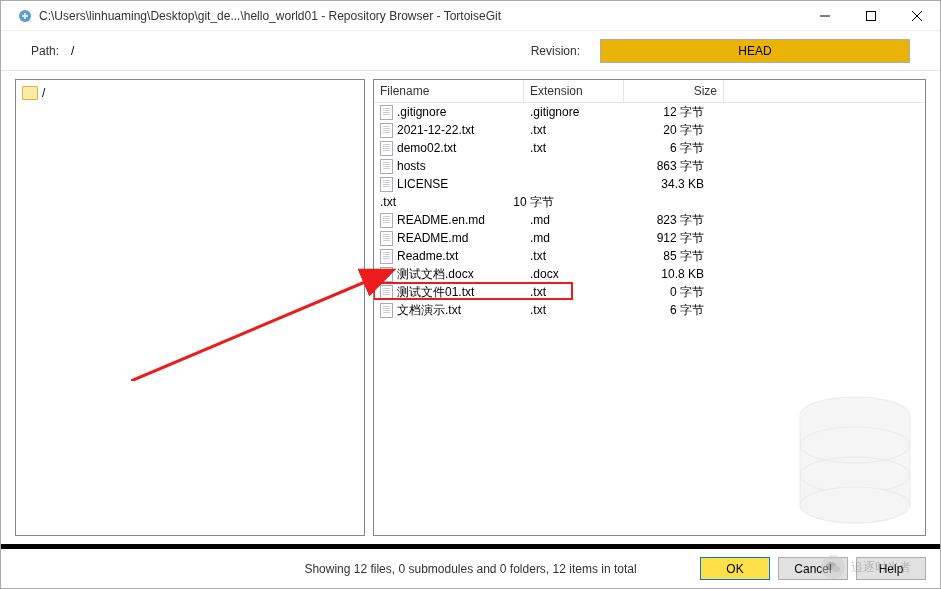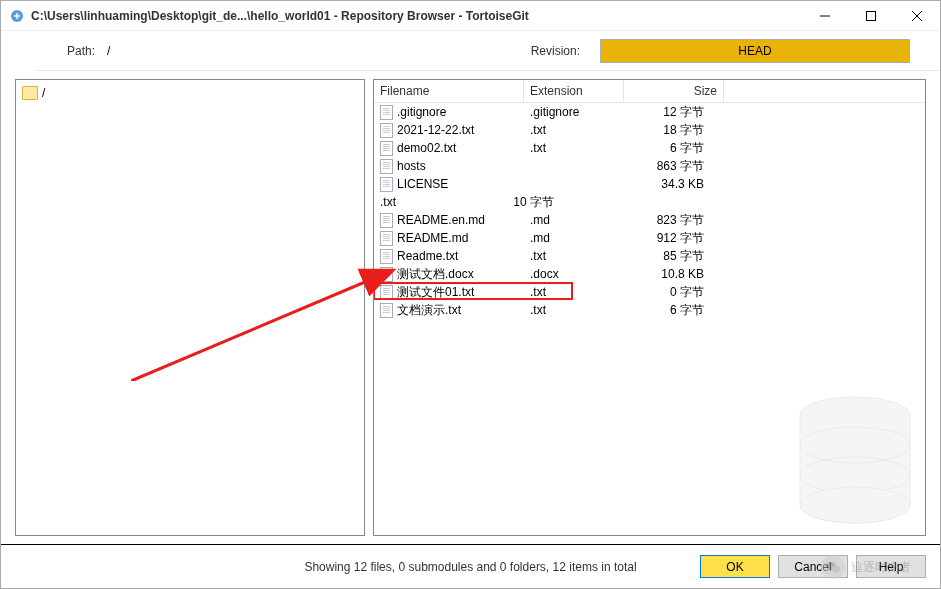--- a/index.html
+++ b/index.html
@@ -1,24 +1,24 @@
 <!DOCTYPE html>
 <html><head>
   <meta charset="utf-8">
   <style>
     * { margin: 0; padding: 0; box-sizing: border-box; font-family: "Segoe UI", Tahoma, sans-serif; font-size: 12px; }
     body { background: #fff; }
     .window { width: 941px; height: 589px; border: 1px solid #aaa; display: flex; flex-direction: column; background: #fff; }
-    .titlebar { height: 30px; display: flex; align-items: center; justify-content: space-between; padding: 0 0 0 8px; border-bottom: 1px solid #eee; font-weight: bold; }
+    .titlebar { height: 30px; display: flex; align-items: center; justify-content: space-between; padding: 0 0 0 16px; border-bottom: 1px solid #eee; }
     .titlebar-left { display: flex; align-items: center; gap: 6px; }
     .title-icon { width: 16px; height: 16px; display: inline-block; }
     .title-text { font-size: 12px; color: #333; }
     .win-controls { display: flex; }
     .win-btn { width: 46px; height: 30px; display: flex; align-items: center; justify-content: center; cursor: pointer; }
-    .toolbar { height: 40px; display: flex; align-items: center; padding: 0 30px; gap: 12px; border-bottom: 1px solid #e5e5e5; margin-left: 36px; }
+    .toolbar { height: 40px; display: flex; align-items: center; padding: 0 30px; gap: 12px; border-bottom: 1px solid #e5e5e5; }
     .path-label { color: #333; }
     .path-value { flex: 0 0 auto; }
     .spacer { flex: 1; }
     .rev-label { color: #333; margin-right: 8px; }
     .head-btn { width: 310px; height: 24px; border: 1px solid #adadad; background: #eab308; display: flex; align-items: center; justify-content: center; cursor: pointer; }
     .content { flex: 1; display: flex; padding: 8px 14px; gap: 8px; position: relative; }
     .tree-pane { width: 350px; border: 1px solid #828790; background: #fff; padding: 4px; }
     .tree-item { display: flex; align-items: center; gap: 4px; padding: 2px; }
     .folder-icon { width: 16px; height: 14px; background: #ffe9a8; border: 1px solid #d9b53b; border-radius: 1px; display: inline-block; }
     .list-pane { flex: 1; border: 1px solid #828790; background: #fff; display: flex; flex-direction: column; overflow: hidden; position: relative; }
@@ -32,21 +32,21 @@
     .row .cell { padding: 0 6px; white-space: nowrap; overflow: hidden; }
     .row .cell.name { width: 150px; display: flex; align-items: center; gap: 4px; }
     .row .cell.ext { width: 100px; }
     .row .cell.size { width: 100px; text-align: right; padding-right: 20px; }
     .file-icon { width: 13px; height: 15px; border: 1px solid #aab; background: #fff; display: inline-block; flex-shrink: 0; position: relative; }
     .file-icon::before { content: ""; position: absolute; top: 2px; left: 2px; right: 2px; height: 1px; background: #ccd; box-shadow: 0 2px 0 #ccd, 0 4px 0 #ccd, 0 6px 0 #ccd; }
     .md-icon { background: #fff; }
     .highlight-box { position: absolute; border: 2px solid #ea1c1c; pointer-events: none; }
     .arrow-svg { position: absolute; pointer-events: none; }
     .db-watermark { position: absolute; right: 10px; bottom: 10px; opacity: 0.4; }
-    .statusbar { height: 44px; border-top: 1px solid #000000; display: flex; align-items: center; justify-content: flex-end; padding: 0 14px; gap: 8px; position: relative; }
+    .statusbar { height: 44px; border-top: 5px solid #000000; display: flex; align-items: center; justify-content: flex-end; padding: 0 14px; gap: 8px; position: relative; }
     .status-text { position: absolute; left: 0; right: 0; text-align: center; color: #333; pointer-events: none; }
     .btn { width: 70px; height: 23px; border: 1px solid #adadad; background: #e1e1e1; display: flex; align-items: center; justify-content: center; cursor: pointer; z-index: 1; }
     .btn.primary { border: 1px solid #0078d7; background: #fde047; }
     .wechat-watermark { position: absolute; right: 30px; bottom: 10px; display: flex; align-items: center; gap: 6px; opacity: 0.5; color: #888; font-size: 16px; pointer-events: none; z-index: 10; }
     .wechat-icon { width: 24px; height: 24px; border-radius: 50%; background: #ccc; display: flex; align-items: center; justify-content: center; }
   </style>
 </head>
 <body>
 
 <div class="window">
@@ -110,21 +110,21 @@
             </div>
             <div class="cell ext">.gitignore</div>
             <div class="cell size">12 字节</div>
           </div>
           <div class="row">
             <div class="cell name">
               <span class="file-icon"></span>
               <span>2021-12-22.txt</span>
             </div>
             <div class="cell ext">.txt</div>
-            <div class="cell size">18 字节</div>
+            <div class="cell size">20 字节</div>
           </div>
           <div class="row">
             <div class="cell name">
               <span class="file-icon"></span>
               <span>demo02.txt</span>
             </div>
             <div class="cell ext">.txt</div>
             <div class="cell size">6 字节</div>
           </div>
           <div class="row">

